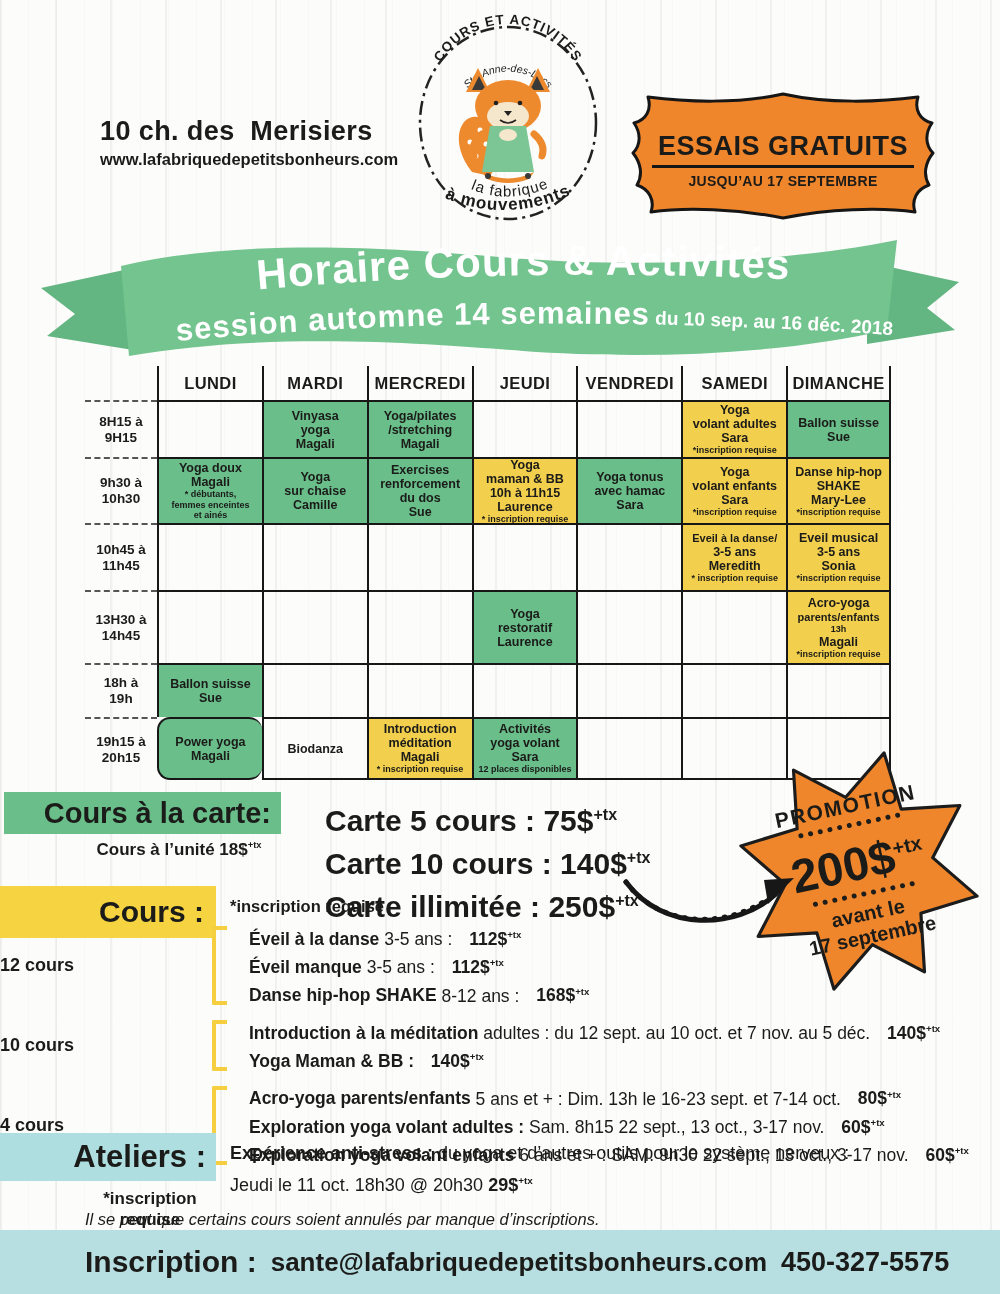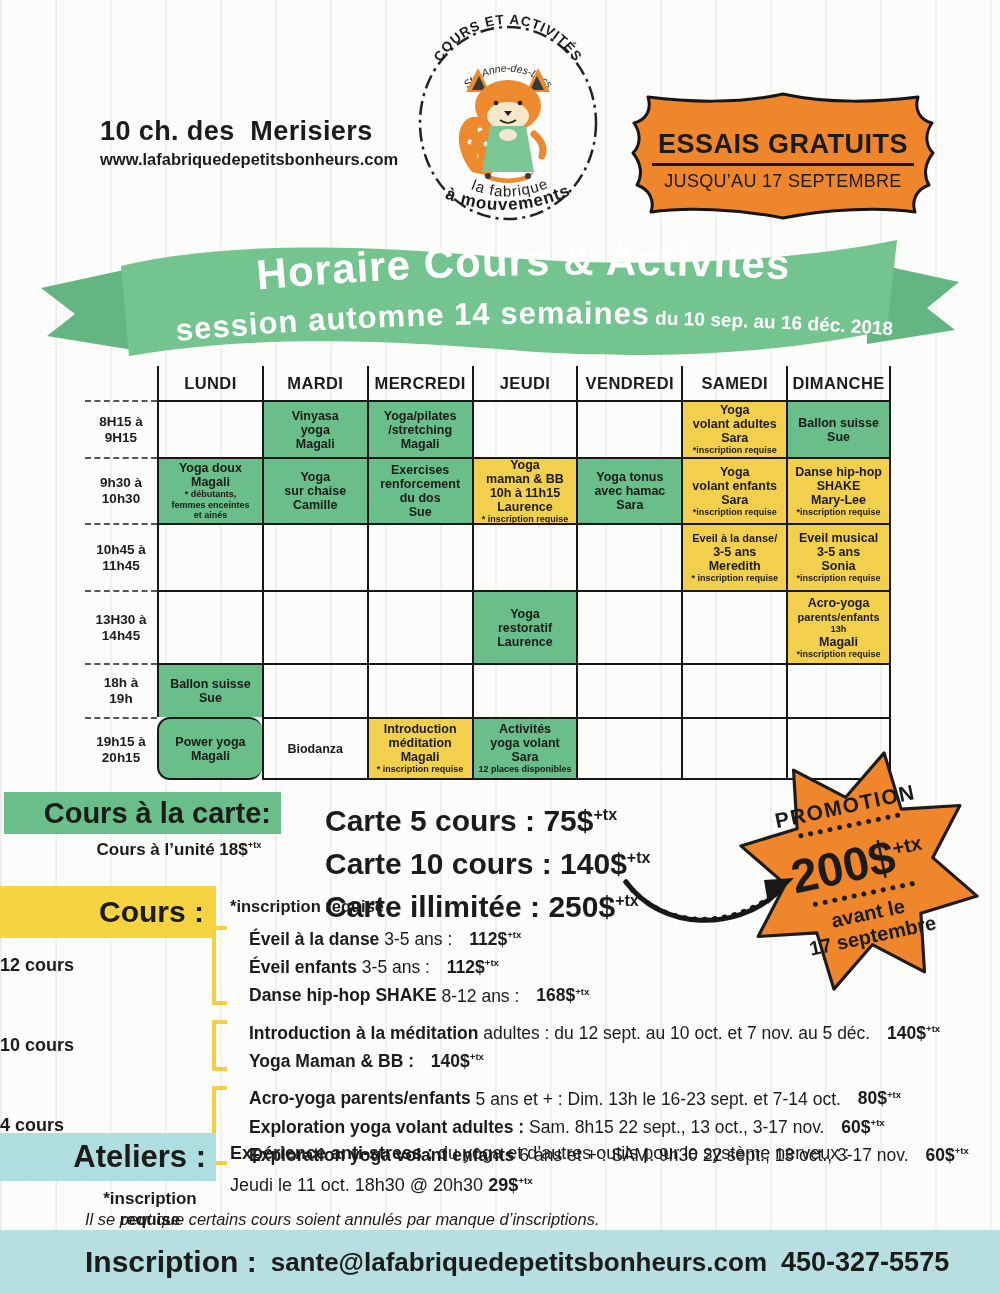--- a/index.html
+++ b/index.html
@@ -16,21 +16,21 @@
 
   
   .address-block{left:100px; top:116px;}
   .address-line{font-size:27px; font-weight:bold; letter-spacing:.4px; white-space:pre;}
   .website-line{font-size:16.5px; font-weight:bold; margin-top:3px;}
   .logo-wrap{left:410px; top:14px; width:196px; height:218px;}
   .badge-wrap{left:628px; top:88px; width:310px; height:140px;}
   .badge-text{position:absolute; left:0; top:0; width:100%; height:100%;
     display:flex; flex-direction:column; align-items:center; justify-content:center; padding-top:2px;}
   .badge-line1{font-size:27px; font-weight:bold; letter-spacing:.5px; border-bottom:3px solid #161616; padding:0 6px 3px 6px;}
-  .badge-line2{font-size:18px; font-weight:normal; margin-top:5px; letter-spacing:.3px;}
+  .badge-line2{font-size:14px; font-weight:bold; margin-top:5px; letter-spacing:.3px;}
 
   
   .ribbon-wrap{left:25px; top:226px; width:950px; height:140px;}
 
   
   #schedule-grid{
     position:absolute; left:85px; top:366px; width:806px;
     display:grid; grid-template-columns:72px repeat(7,1fr);
     grid-template-rows:34px 57px 66px 67px 73px 54px 63px;
   }
@@ -389,21 +389,21 @@
   <div class="abs cours-bar">
     <span class="cours-heading">Cours :</span>
   </div>
   <div class="abs cours-note">*inscription requise</div>
   <div class="abs" id="course-groups">
       <div class="course-group">
         <div class="group-count">12 cours</div>
         <div class="group-bracket"></div>
         <div class="group-items">
           <div class="item-line"><strong>Éveil à la danse</strong><span> 3-5 ans : </span><strong>112$</strong><sup>+tx</sup></div>
-          <div class="item-line"><strong>Éveil enfants</strong><span> 3-5 ans : </span><strong>112$</strong><sup>+tx</sup></div>
+          <div class="item-line"><strong>Éveil manque</strong><span> 3-5 ans : </span><strong>112$</strong><sup>+tx</sup></div>
           <div class="item-line"><strong>Danse hip-hop SHAKE</strong><span> 8-12 ans : </span><strong>168$</strong><sup>+tx</sup></div>
         </div>
       </div>
       <div class="course-group">
         <div class="group-count">10 cours</div>
         <div class="group-bracket"></div>
         <div class="group-items">
           <div class="item-line"><strong>Introduction à la méditation</strong><span> adultes : du 12 sept. au 10 oct. et 7 nov. au 5 déc. </span><strong>140$</strong><sup>+tx</sup></div>
           <div class="item-line"><strong>Yoga Maman &amp; BB : </strong><strong>140$</strong><sup>+tx</sup></div>
         </div>

